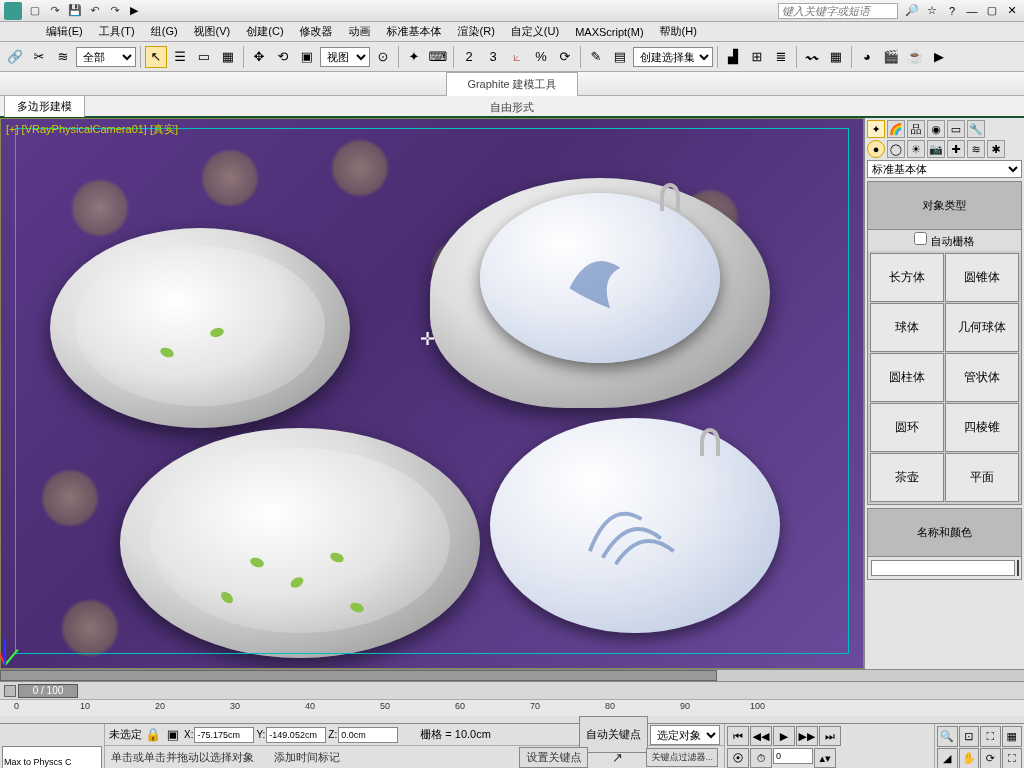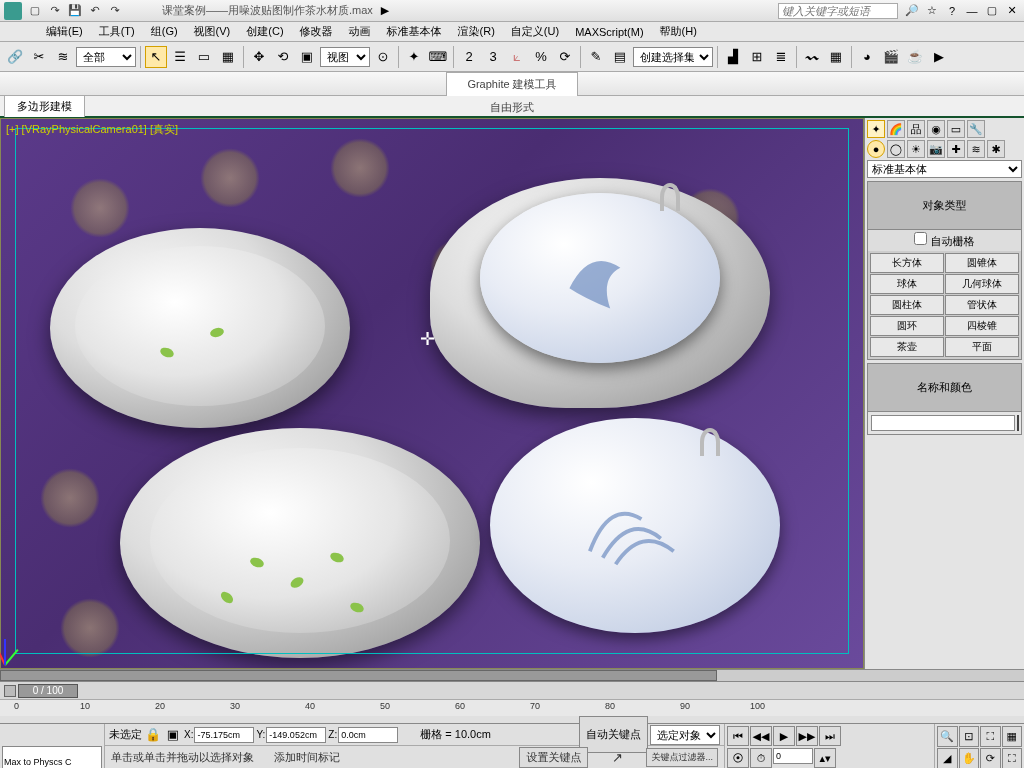--- a/index.html
+++ b/index.html
@@ -42,21 +42,21 @@
 .cursor-cross { position:absolute; left:420px; top:210px; color:#fff; font-size:18px; z-index:6; }
 .axis { position:absolute; left:4px; bottom:4px; width:30px; height:30px; z-index:6; }
 .axis .ax { position:absolute; left:0; bottom:0; width:2px; transform-origin:bottom; }
 .sidepanel { width: 160px; background: #e4e4e4; border-left: 1px solid #888; padding: 2px; }
 .sp-row { display:flex; gap:2px; margin-bottom:2px; }
 .sp-ico { width:18px; height:18px; border:1px solid #999; display:flex; align-items:center; justify-content:center; cursor:pointer; font-size:11px; background:#ddd; }
 .sp-ico.active { background:#fff3c5; border-color:#d4a000; }
 .sp-select { width:100%; height:18px; border:1px solid #888; background:#fff; }
 .rollout-title { background:#bbb; text-align:center; padding:16px; border:1px solid #888; margin-top:3px; }
 .obj-grid { display:grid; grid-template-columns:1fr 1fr; gap:1px; padding:2px; background:#ccc; border:1px solid #888; border-top:none; }
-.obj-btn { background:#e8e8e8; border:1px solid #888; text-align:center; padding:2px 0; cursor:pointer; font-size:10px; }
+.obj-btn { background:#e8e8e8; border:1px solid #888; text-align:center; padding:15px 0; cursor:pointer; font-size:12px; }
 .autogrid { text-align:center; padding:2px; background:#ddd; border-left:1px solid #888; border-right:1px solid #888; }
 .name-row { display:flex; padding:3px; gap:2px; border:1px solid #888; border-top:none; }
 .name-input { flex:1; height:16px; border:1px solid #888; background:#fff; }
 .color-sw { width:18px; height:16px; background:#8b2020; border:1px solid #444; cursor:pointer; }
 .timeline { height: 42px; background:#e0e0e0; border-top:1px solid #888; display:flex; flex-direction:column; }
 .slider-row { height:18px; background:#d8d8d8; border-bottom:1px solid #aaa; position:relative; display:flex; align-items:center; padding-left:4px; }
 .slider-handle { width:60px; height:14px; background:#999; border:1px solid #555; text-align:center; font-size:10px; color:#fff; cursor:pointer; }
 .ticks-row { height:16px; background:#e8e8e8; position:relative; }
 .tick-label { position:absolute; top:1px; font-size:9px; color:#333; }
 .bottom { height: 48px; background:#e0e0e0; border-top:1px solid #888; display:flex; }
@@ -80,21 +80,20 @@
 
 <div class="titlebar">
   <div class="logo"></div>
   <div class="tb-icons">
     <div class="tb-ico">▢</div>
     <div class="tb-ico">↷</div>
     <div class="tb-ico">💾</div>
     <div class="tb-ico">↶</div>
     <div class="tb-ico">↷</div>
   </div>
-  <div class="title">课堂案例——用噪波贴图制作茶水材质.max</div>
   <div style="margin-left:8px">▶</div>
   <div class="spacer"></div>
   <input class="search" placeholder="键入关键字或短语" style="">
   <div class="win-icons">
     <div class="win-ico">🔎</div>
     <div class="win-ico">☆</div>
     <div class="win-ico">?</div>
     <div class="win-ico">—</div>
     <div class="win-ico">▢</div>
     <div class="win-ico">✕</div>

